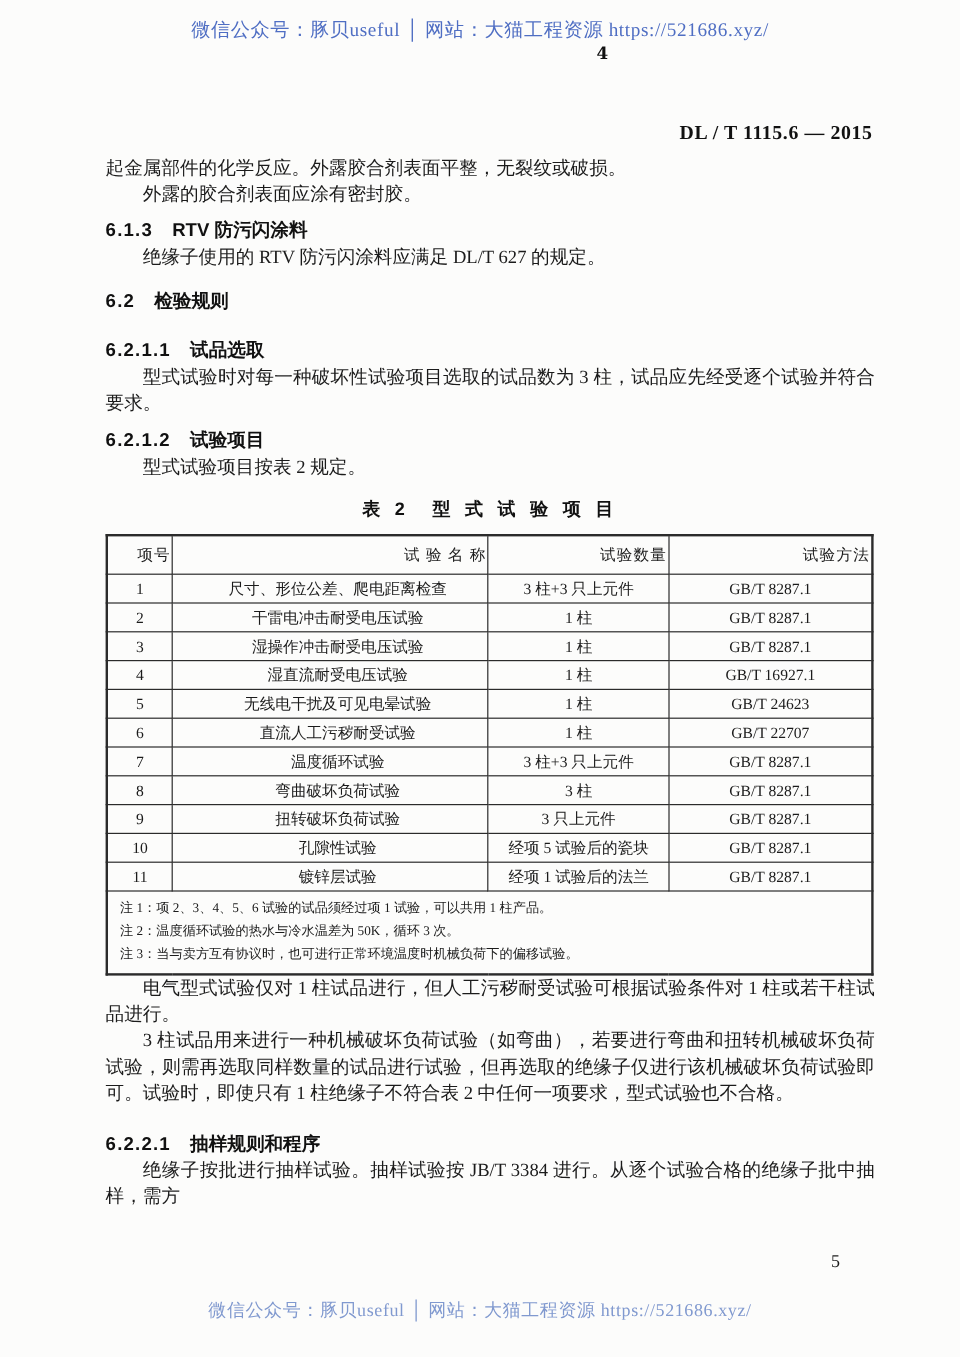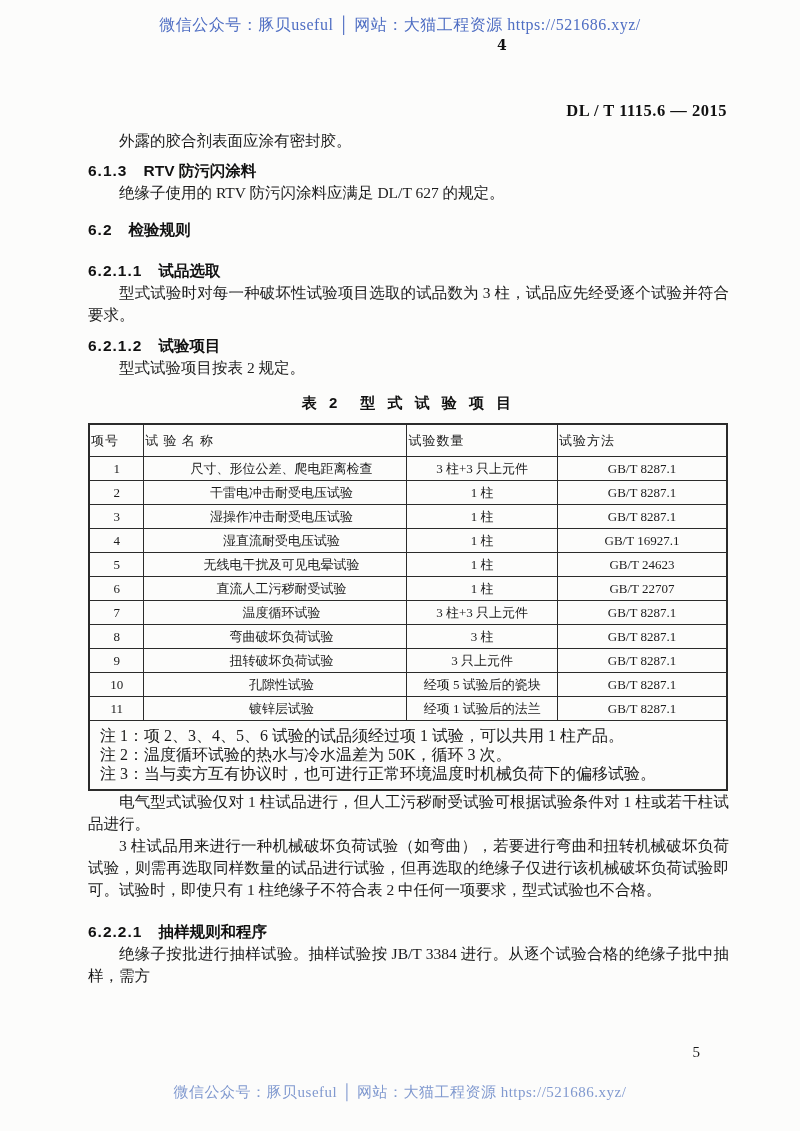--- a/index.html
+++ b/index.html
@@ -26,40 +26,41 @@
   .heading .hnum { margin-right:16px; letter-spacing:1px; }
   .mt2{margin-top:2px}.mt5{margin-top:5px}.mt6{margin-top:6px}.mt7{margin-top:7px}
   .mt8{margin-top:8px}.mt9{margin-top:9px}.mt10{margin-top:10px}.mt12{margin-top:12px}.mt15{margin-top:15px}.mt19{margin-top:19px}.mt20{margin-top:20px}
   
   .tbl-title { margin:13px 0 0 0; text-align:center; line-height:22px;
                font-family:"Liberation Sans", sans-serif; font-weight:bold;
                font-size:15px; letter-spacing:4px; color:#111; }
   table.t2 { margin-top:9px; width:640px; border-collapse:collapse;
              border:2px solid #2b2b2b; font-size:13px; color:#1b1b1b; }
   table.t2 th, table.t2 td { border:1px solid #2b2b2b; }
-  table.t2 th { height:29px; font-weight:normal; text-align:left;
+  table.t2 th { height:29px; font-weight:normal; text-align:right;
                 letter-spacing:1px; }
   table.t2 td { height:23px; text-align:center; padding:0 4px; }
   table.t2 td.c1 { text-align:center; padding-left:16px;font-family:Liberation Mono, monospace; }
   .notes-cell { text-align:left !important; padding:5px 8px 6px 10px !important;
-                font-size:16px; line-height:19px; }
+                font-size:11px; line-height:19px; }
   .note-line { margin:0; }
   .pagenum { position:absolute; top:1044px; right:100px; font-size:15px; }
 </style>
 </head>
 <body>
 
 <div class="page">
 
   <div class="wm wm-top">微信公众号：豚贝useful │ 网站：大猫工程资源 https://521686.xyz/</div>
   <div class="mark4">4</div>
   <div class="docnum">DL / T 1115.6 — 2015</div>
 
   <div class="content">
 
+    <p class="body">起金属部件的化学反应。外露胶合剂表面平整，无裂纹或破损。</p>
     <p class="body indent">外露的胶合剂表面应涂有密封胶。</p>
 
     <p class="heading mt8"><span class="hnum">6.1.3</span><span>RTV 防污闪涂料</span></p>
     <p class="body indent mt10">绝缘子使用的 RTV 防污闪涂料应满足 DL/T 627 的规定。</p>
 
     <p class="heading mt15"><span class="hnum">6.2</span><span>检验规则</span></p>
 
 
     <p class="heading mt19"><span class="hnum">6.2.1.1</span><span>试品选取</span></p>
     <p class="body indent mt10">型式试验时对每一种破坏性试验项目选取的试品数为 3 柱，试品应先经受逐个试验并符合要求。</p>

